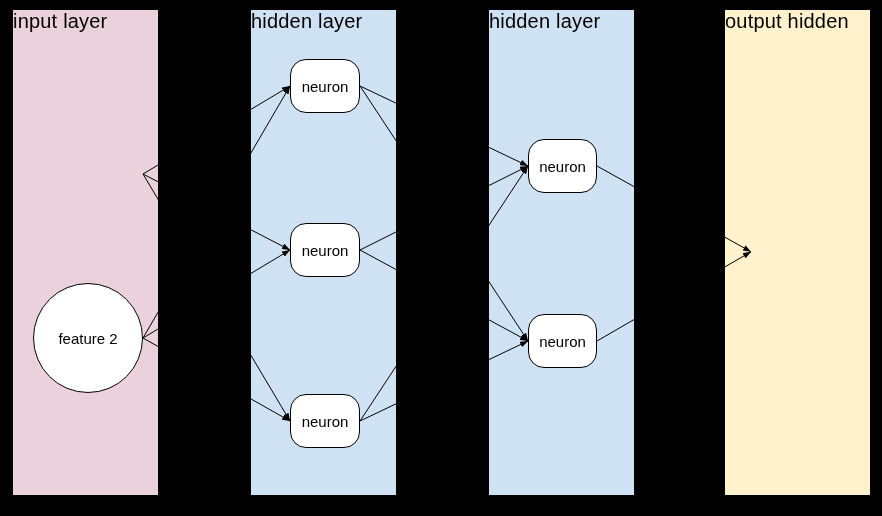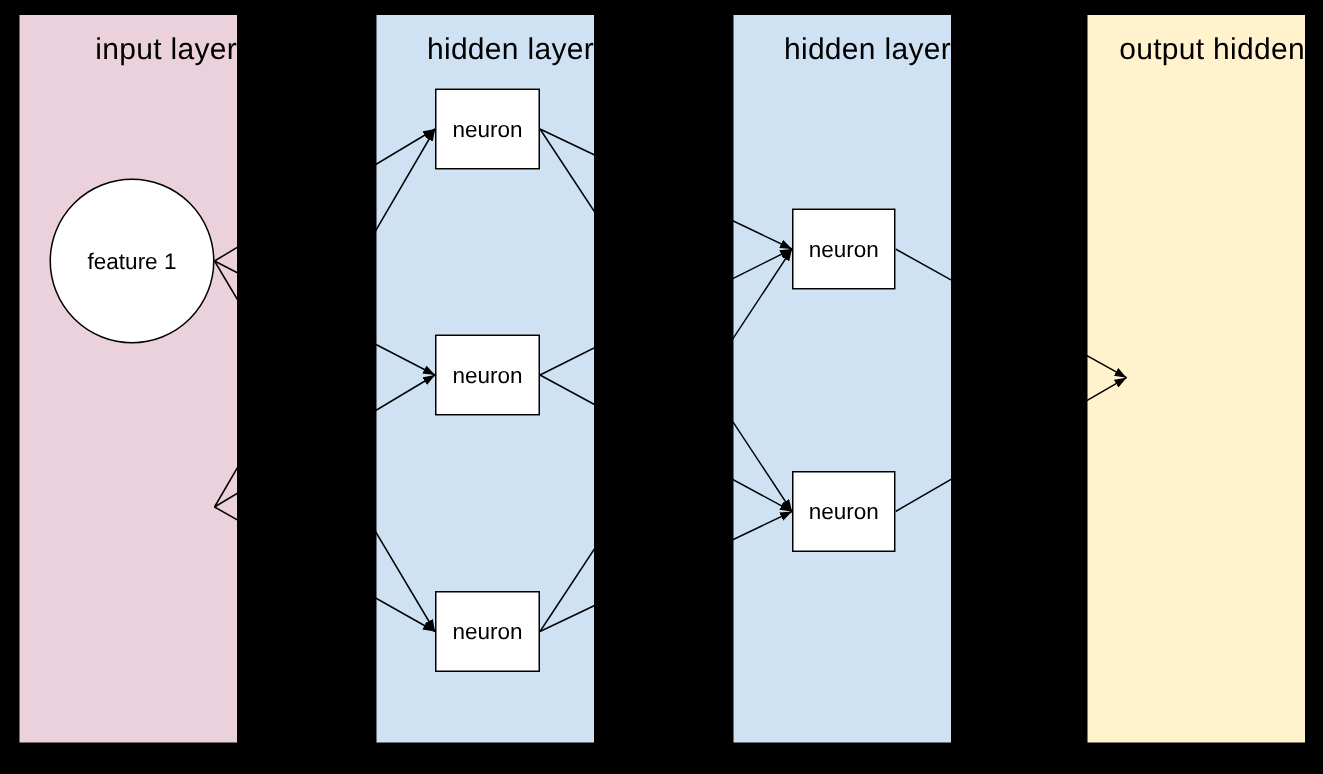--- a/index.html
+++ b/index.html
@@ -6,42 +6,42 @@
   #canvas {
     position: relative;
     width: 882px;
     height: 516px;
     background: #000;
     font-family: "Liberation Sans", sans-serif;
     overflow: hidden;
   }
   .layer { position: absolute; z-index: 0; }
   .layer-title {
-    text-align: right;
+    text-align: left;
     font-size: 20px;
     color: #000;
-    padding-top: 12px;
     letter-spacing: 0.2px;
   }
   #edges {
     position: absolute;
     left: 0; top: 0;
     z-index: 1;
     pointer-events: none;
   }
   .node {
     position: absolute;
     z-index: 2;
     display: flex;
     align-items: center;
     justify-content: center;
     font-size: 15px;
     color: #000;
     box-sizing: border-box;
     text-align: center;
+    border-radius: 16px;
   }
   .node.circle { background: #fff; border: 1px solid #000; border-radius: 50%; }
   .node.rect   { background: #fff; border: 1px solid #000; }
   .node.pentagon { background: transparent; border: none; }
   .node.pentagon svg { position: absolute; left: 0; top: 0; width: 100%; height: 100%; }
   .node.pentagon .node-label { position: relative; padding-top: 11px; }
 </style>
 </head>
 <body>
 
@@ -75,22 +75,22 @@
   <div class="layer" style="left: 251px; top: 10px; width: 145px; height: 485px; background: rgb(207, 226, 243);">
     <div class="layer-title">hidden layer</div>
   </div>
   <div class="layer" style="left: 489px; top: 10px; width: 145px; height: 485px; background: rgb(207, 226, 243);">
     <div class="layer-title">hidden layer</div>
   </div>
   <div class="layer" style="left: 725px; top: 10px; width: 145px; height: 485px; background: rgb(255, 242, 204);">
     <div class="layer-title">output hidden</div>
   </div>
 
-  <div class="node circle" style="left: 33px; top: 119px; width: 110px; height: 110px;">
-    <span class="node-label">feature 1</span>
+  <div class="node circle" style="left: 33px; top: 283px; width: 110px; height: 110px;">
+    <span class="node-label">feature 2</span>
   </div>
 
   <div class="node rect" style="left: 290px; top: 59px; width: 70px; height: 54px;">
     <span class="node-label">neuron</span>
   </div>
   <div class="node rect" style="left: 290px; top: 223px; width: 70px; height: 54px;">
     <span class="node-label">neuron</span>
   </div>
   <div class="node rect" style="left: 290px; top: 394px; width: 70px; height: 54px;">
     <span class="node-label">neuron</span>

